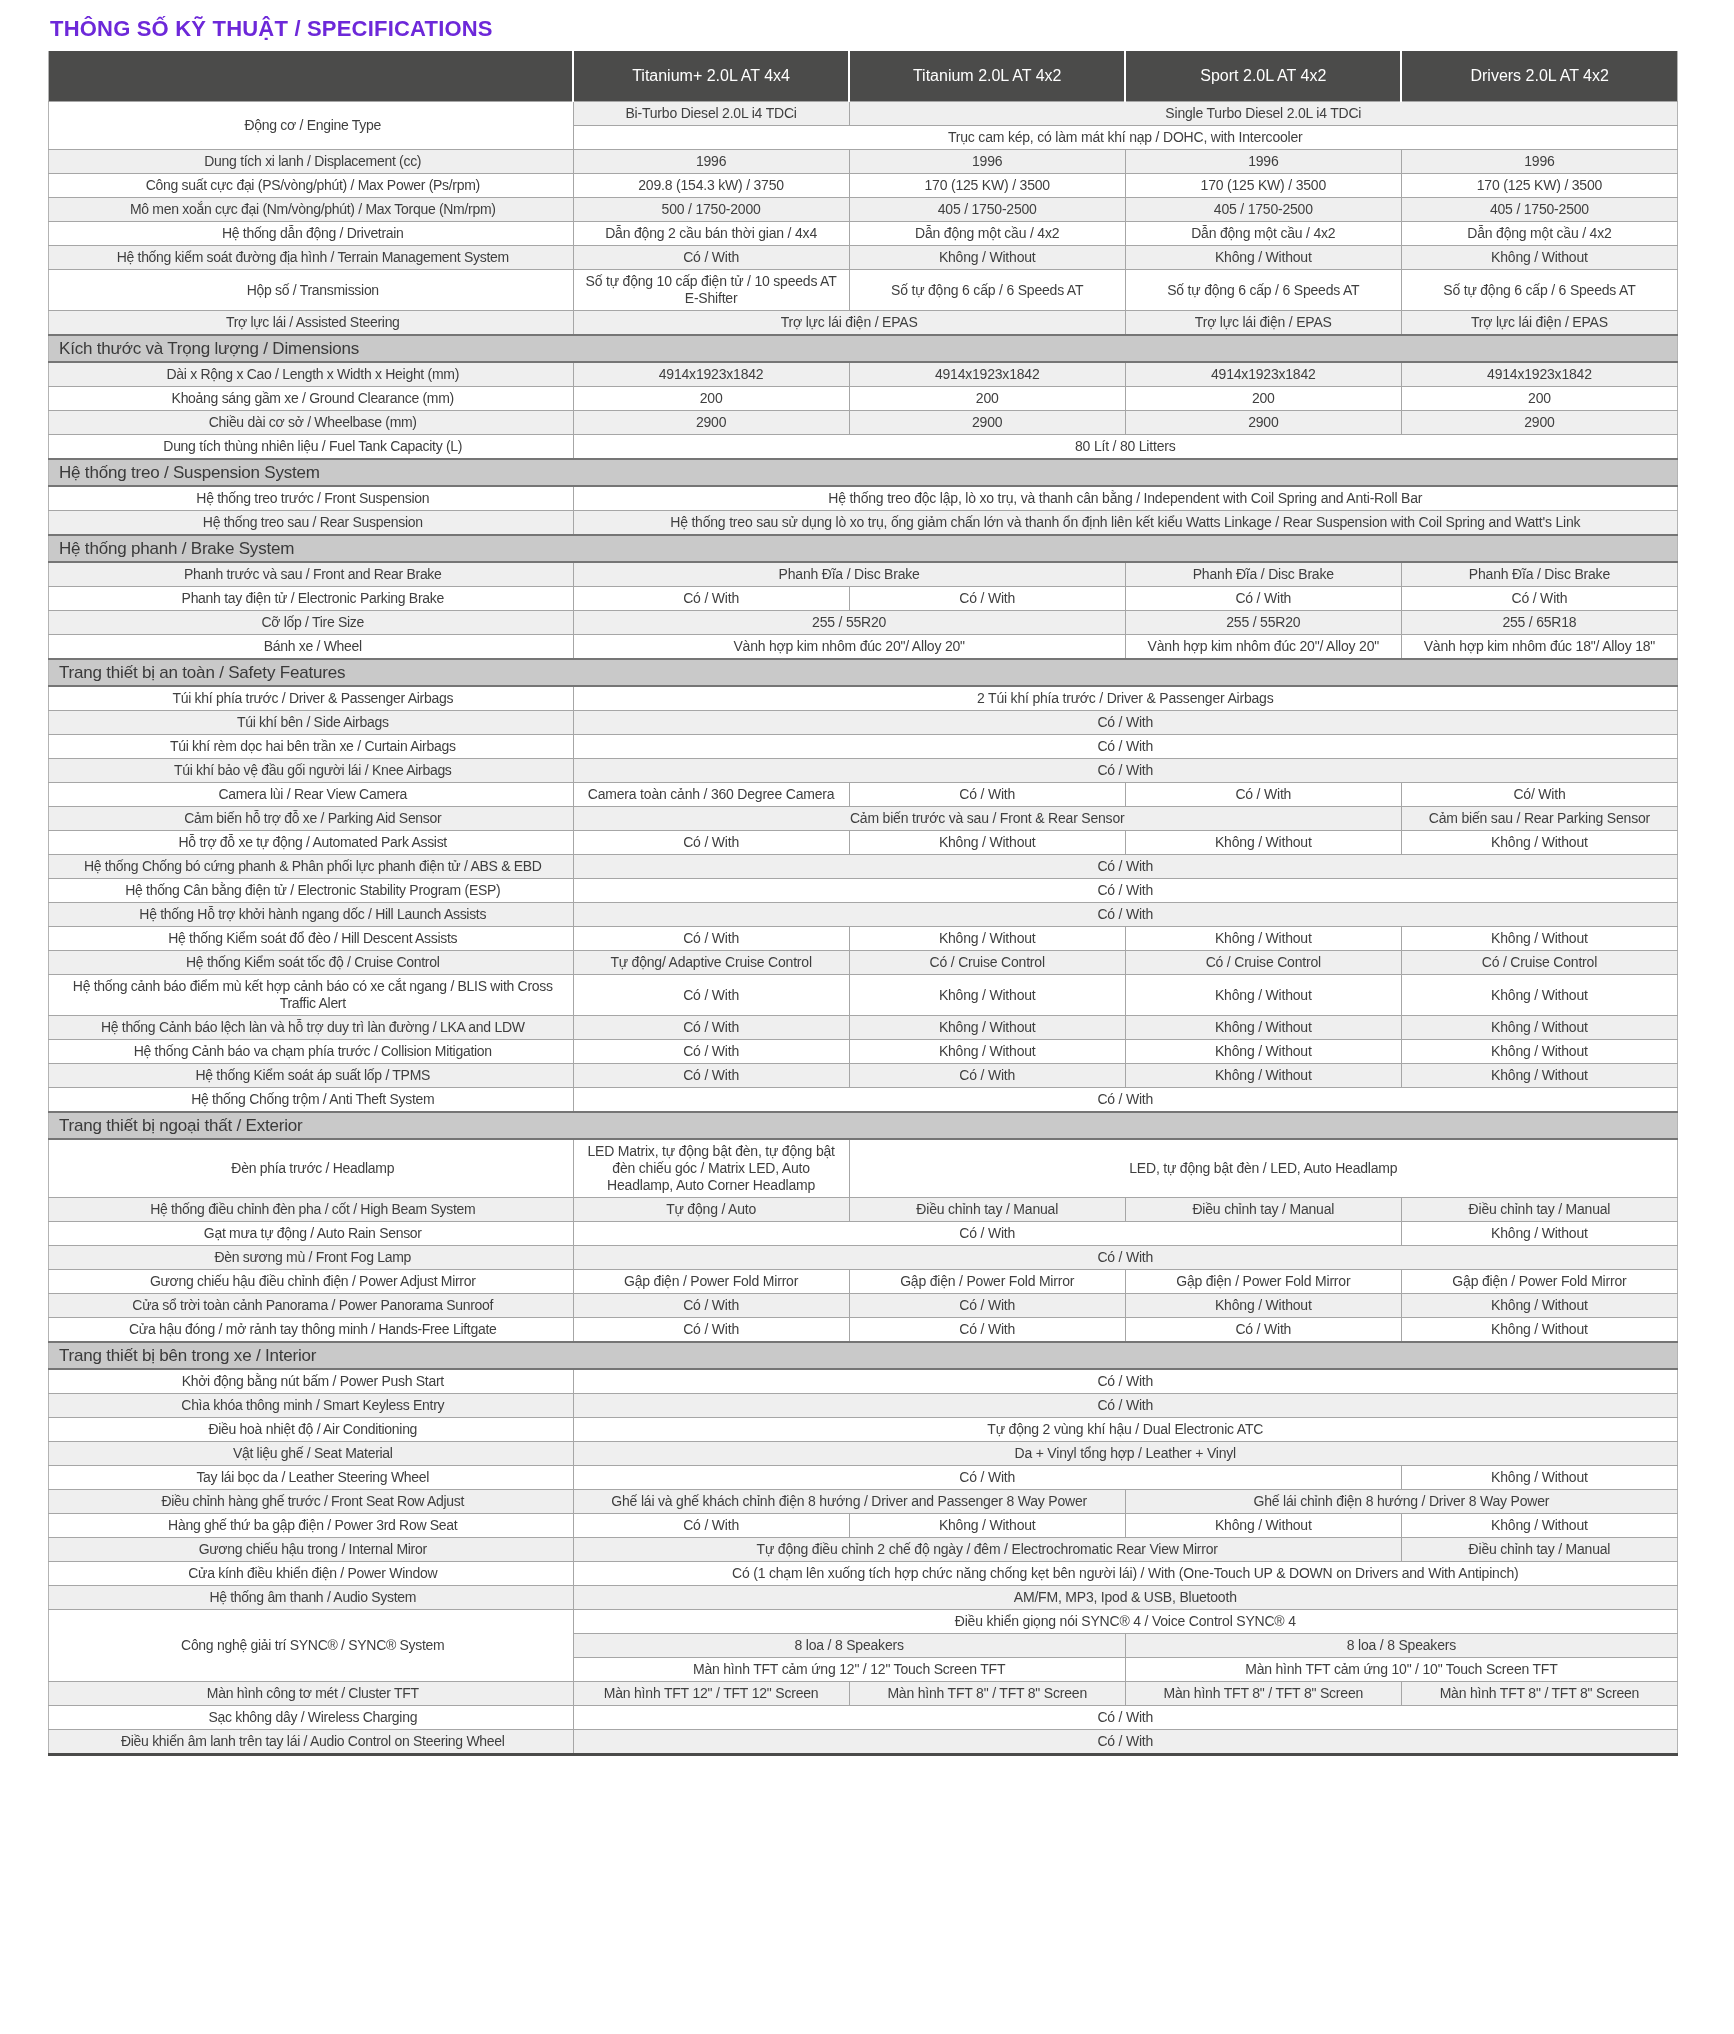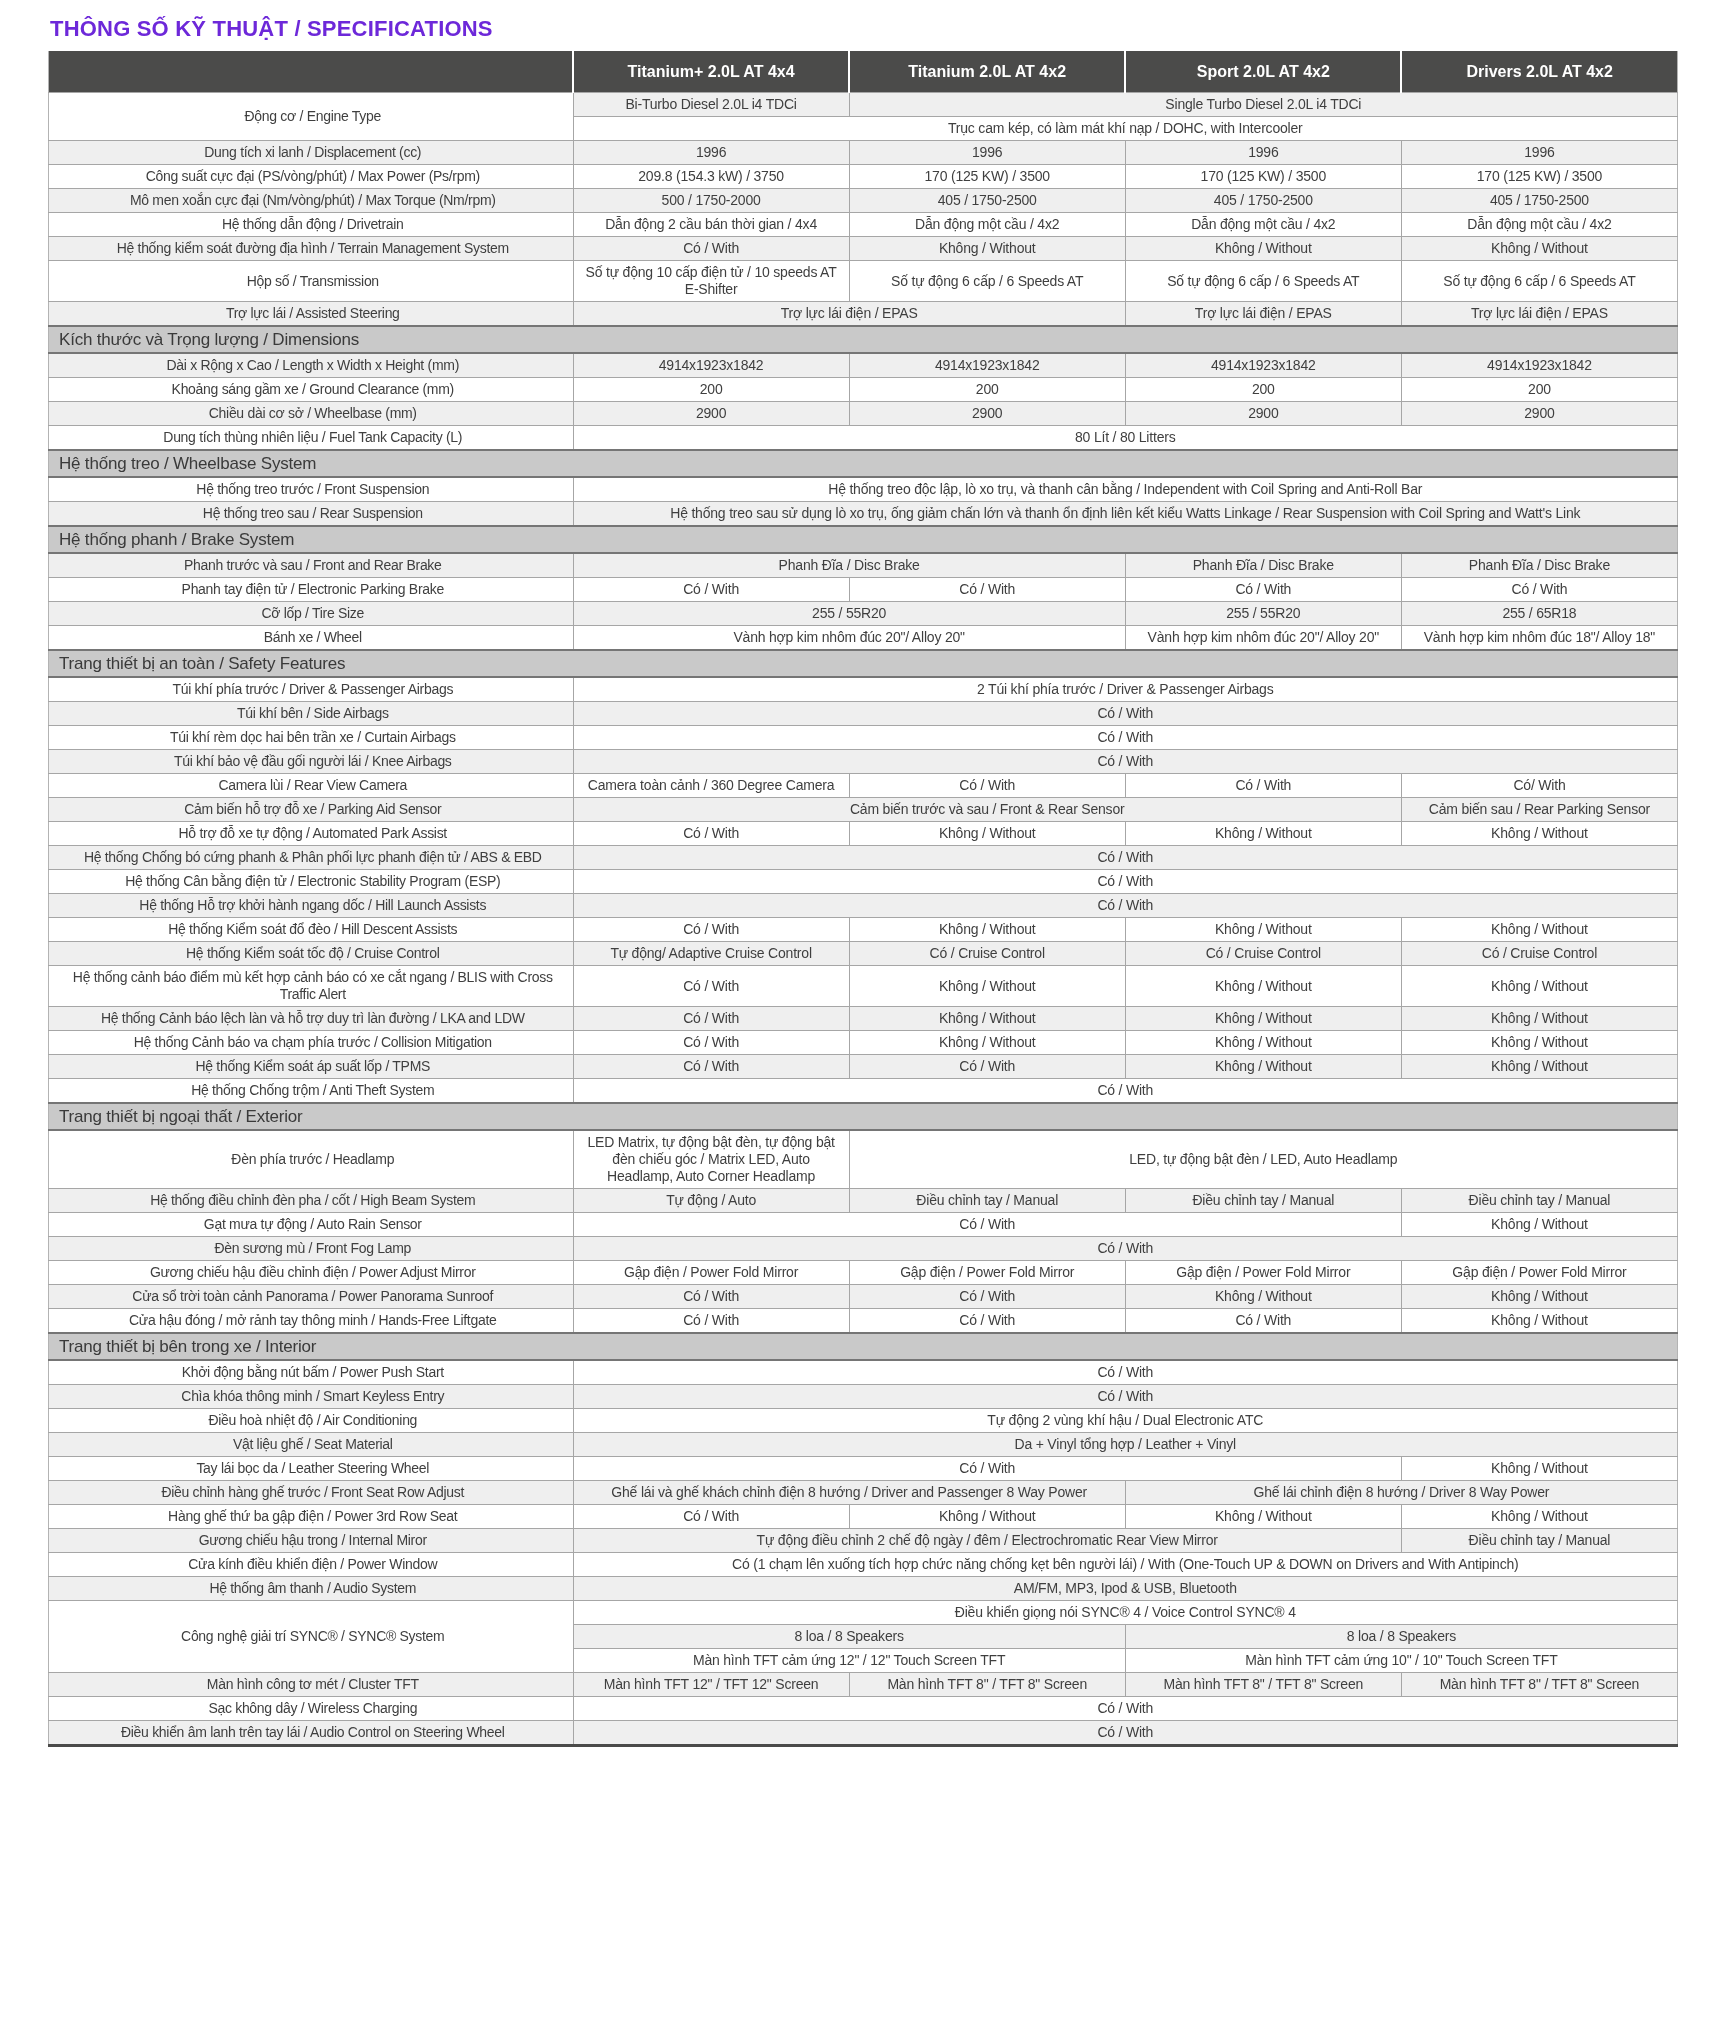--- a/index.html
+++ b/index.html
@@ -4,22 +4,22 @@
 <style>
   html,body{margin:0;padding:0;background:#fff;}
   body{width:1734px;font-family:"Liberation Sans","DejaVu Sans",sans-serif;color:#3f3f3f;}
   .wrap{width:1630px;margin:16px 0 0 48px;}
   h1{font-size:22px;font-weight:bold;color:#6d28d9;letter-spacing:.2px;margin:0 0 9px 2px;}
   table{border-collapse:collapse;table-layout:fixed;width:1630px;
         border-left:1px solid #b3b3b3;border-right:1px solid #b3b3b3;
         border-bottom:3px solid #4b4b4a;letter-spacing:-0.2px;}
   col.lbl{width:32.2%;}
   col.c{width:16.95%;}
-  thead th{background:#4b4b4a;color:#fff;font-size:16px;font-weight:bold;
-           height:41px;padding:0 4px;border-left:2px solid #fff;letter-spacing:0;}
+  thead th{background:#4b4b4a;color:#fff;font-size:16px;font-weight:normal;
+           height:50px;padding:0 4px;border-left:2px solid #fff;letter-spacing:0;}
   thead th:first-child{border-left:none;}
   td{font-size:14px;line-height:17px;padding:3px 6px;vertical-align:middle;
      border-top:1px solid #a6a6a6;}
   td.lab{text-align:center;padding-left:10px;letter-spacing:-0.3px;}
   td.val{text-align:center;border-left:1px solid #a6a6a6;}
   td.w{background:#ffffff;}
   td.g{background:#efefef;}
   td.section{background:#c9c9c9;color:#3a3a3a;font-size:17px;font-weight:normal;
              text-align:left;padding:4px 0 4px 10px;letter-spacing:-0.2px;
              border-top:2px solid #757575;border-bottom:2px solid #757575;}
@@ -125,21 +125,21 @@
           <td colspan="1" class="val g">2900</td>
           <td colspan="1" class="val g">2900</td>
           <td colspan="1" class="val g">2900</td>
           <td colspan="1" class="val g">2900</td>
         </tr>
         <tr>
           <td rowspan="1" class="lab w">Dung tích thùng nhiên liệu / Fuel Tank Capacity (L)</td>
           <td colspan="4" class="val w">80 Lít / 80 Litters</td>
         </tr>
         <tr>
-          <td colspan="5" class="section">Hệ thống treo / Wheelbase System</td>
+          <td colspan="5" class="section">Hệ thống treo / Suspension System</td>
         </tr>
         <tr>
           <td rowspan="1" class="lab w">Hệ thống treo trước / Front Suspension</td>
           <td colspan="4" class="val w">Hệ thống treo độc lập, lò xo trụ, và thanh cân bằng / Independent with Coil Spring and Anti-Roll Bar</td>
         </tr>
         <tr>
           <td rowspan="1" class="lab g">Hệ thống treo sau / Rear Suspension</td>
           <td colspan="4" class="val g">Hệ thống treo sau sử dụng lò xo trụ, ống giảm chấn lớn và thanh ổn định liên kết kiểu Watts Linkage / Rear Suspension with Coil Spring and Watt's Link</td>
         </tr>
         <tr>

